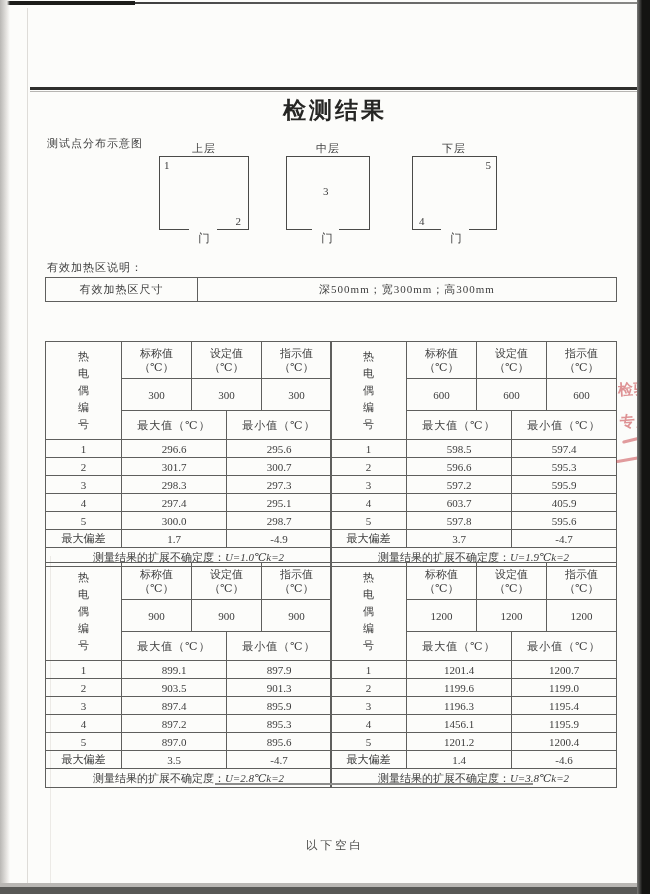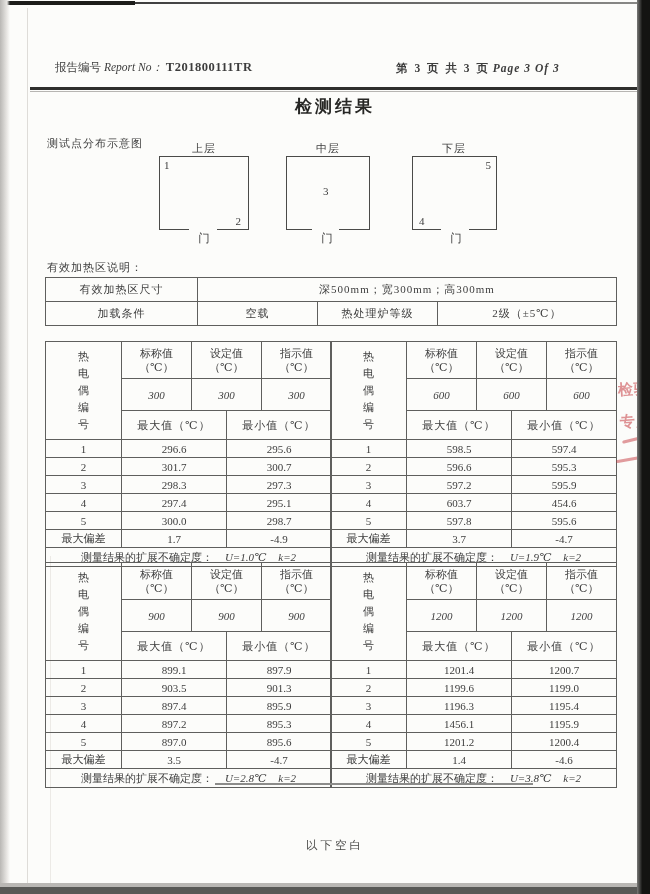--- a/index.html
+++ b/index.html
@@ -24,21 +24,21 @@
   .report-line { position:absolute; left:55px; top:60px; font-size:11.5px; white-space:nowrap; }
   .report-line .en { font-style:italic; }
   .report-line .no { font-weight:bold; font-size:12.5px; letter-spacing:.5px; }
   .page-line { position:absolute; left:396px; top:61px; font-size:11.5px; white-space:nowrap; }
   .page-line .cn { letter-spacing:2px; font-weight:bold; }
   .page-line .en { font-style:italic; font-weight:bold; letter-spacing:1px; }
   .rule { position:absolute; left:30px; top:87px; width:611px; height:3px; background:#2e2e2c; }
   .rule-shadow { position:absolute; left:30px; top:91px; width:611px; height:1px; background:#b7b5b2; }
 
   .doc-title { position:absolute; left:30px; top:95px; width:610px; text-align:center;
-               font-size:17px; font-weight:bold; letter-spacing:3px; color:#262624;
+               font-size:23px; font-weight:bold; letter-spacing:3px; color:#262624;
                font-family:"Liberation Sans","DejaVu Sans",sans-serif; }
   .doc-subtitle { position:absolute; left:30px; top:116px; width:610px; text-align:center;
                   font-size:12.5px; font-weight:bold; font-style:italic; color:#333331; }
 
   
   .diagram-label { position:absolute; left:47px; top:136px; font-size:11px; letter-spacing:1px; }
   .layer-label { position:absolute; top:141px; width:80px; text-align:center; font-size:11px; letter-spacing:1px; }
   .layer-box { position:absolute; top:156px; height:74px; border:1.5px solid #4a4a48; background:transparent; }
   .door-gap { position:absolute; bottom:-3px; height:5px; background:#fcfcfa; }
   .pt { position:absolute; font-size:11px; color:#3d3d3d; }
@@ -51,27 +51,27 @@
   table { border-collapse:collapse; table-layout:fixed; position:absolute; font-size:11px; color:#3d3d3d; }
   td { border:1px solid #5f5f5d; text-align:center; vertical-align:middle; padding:0 2px;
        overflow:hidden; white-space:nowrap; }
 
   .heat-table { left:45px; top:277px; width:571px; }
   .heat-table td { height:24px; letter-spacing:1px;text-align:center; }
 
   .ttable { width:286px; }
   .ttable .r-h1 td { height:37px; line-height:14px; }
   .ttable .pre { white-space:pre-line; }
-  .ttable .r-v td { height:32px;font-style:italic; }
+  .ttable .r-v td { height:32px; }
   .ttable .r-mm td { height:29px; letter-spacing:1px; }
   .ttable tbody[data-rows] tr td { height:18px; }
   .ttable .r-dev td { height:18px; }
   .ttable .r-unc td { height:19px; }
   .vert { width:1em; margin:5px auto; word-break:break-all; line-height:17px; white-space:normal; }
-  .unc-wrap { display:flex; justify-content:center; align-items:center; gap:12px; white-space:nowrap; }
+  .unc-wrap { display:flex; justify-content:center; align-items:center; white-space:nowrap; }
   .it { font-style:italic; }
 
   
   .ghost-line { position:absolute; left:215px; top:783px; width:318px; height:2px; background:#8c8c8a; }
   .blank-note { position:absolute; left:30px; top:838px; width:610px; text-align:center;
                 font-size:11.5px; letter-spacing:3px; color:#4a4a48; }
 
   
   .stamp { position:absolute; left:612px; top:374px; width:38px; height:130px; z-index:1;
            color:rgba(197,58,64,.55); font-weight:bold; }
@@ -93,29 +93,20 @@
     <span class="frag" style="left:6px; top:6px;">检验</span>
     <span class="frag" style="left:8px; top:38px;">专用</span>
     <span class="stroke" style="left:10px; top:64px; width:24px; transform:rotate(-14deg);"></span>
     <span class="stroke" style="left:4px; top:84px; width:26px; transform:rotate(-10deg);"></span>
   </div>
 
   <div class="scan-right"></div>
   <div class="scan-bottom-a"></div>
   <div class="scan-bottom-b"></div>
 
-  <div class="report-line">
-    <span>报告编号</span>
-    <span class="en">Report No：</span>
-    <span class="no">T201800111TR</span>
-  </div>
-  <div class="page-line">
-    <span class="cn">第 3 页 共 3 页</span>
-    <span class="en">Page 3 Of 3</span>
-  </div>
   <div class="rule"></div>
   <div class="rule-shadow"></div>
 
   <div class="doc-title">检测结果</div>
 
   <div class="diagram-label">测试点分布示意图</div>
 
   <div class="layer-label" style="left:164px;">上层</div>
   <div class="layer-label" style="left:288px;">中层</div>
   <div class="layer-label" style="left:414px;">下层</div>
@@ -145,26 +136,20 @@
         <col style="width:152px">
         <col style="width:120px">
         <col style="width:120px">
         <col style="width:179px">
       </colgroup>
     <tbody>
       <tr>
         <td>有效加热区尺寸</td>
         <td colspan="3">深500mm；宽300mm；高300mm</td>
       </tr>
-      <tr>
-        <td>加载条件</td>
-        <td>空载</td>
-        <td>热处理炉等级</td>
-        <td>2级（±5℃）</td>
-      </tr>
     </tbody>
   </table>
 
   <table class="ttable" style="left:45px; top:341px;">
     <colgroup>
         <col style="width:76px">
         <col span="6" style="width:35px">
       </colgroup>
     <tbody>
       <tr class="r-h1">
@@ -272,21 +257,21 @@
           <td colspan="3">595.3</td>
         </tr>
         <tr>
           <td>3</td>
           <td colspan="3">597.2</td>
           <td colspan="3">595.9</td>
         </tr>
         <tr>
           <td>4</td>
           <td colspan="3">603.7</td>
-          <td colspan="3">454.6</td>
+          <td colspan="3">405.9</td>
         </tr>
         <tr>
           <td>5</td>
           <td colspan="3">597.8</td>
           <td colspan="3">595.6</td>
         </tr>
       </tbody>
     <tbody>
       <tr class="r-dev">
         <td>最大偏差</td>

